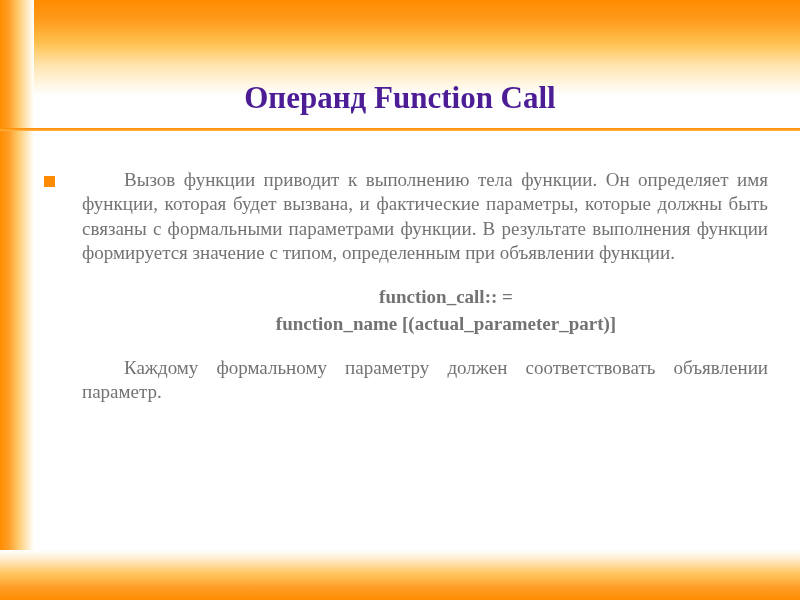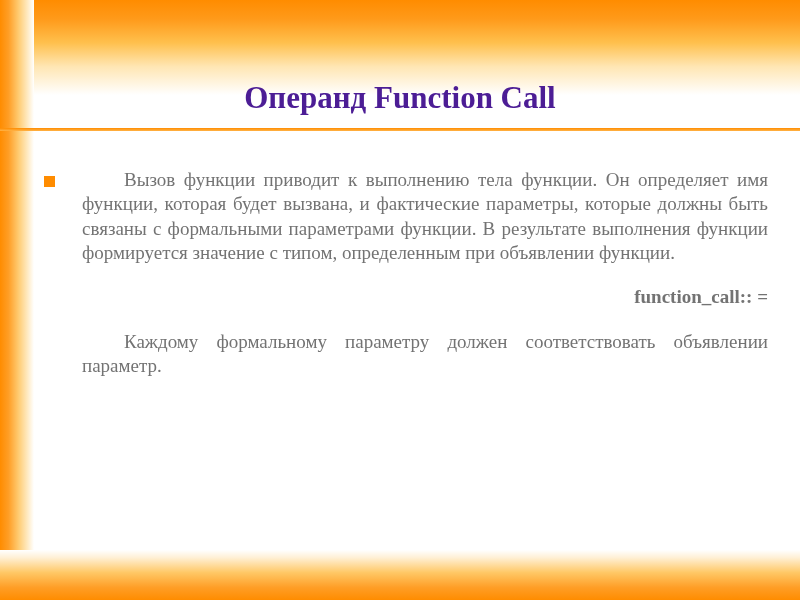--- a/index.html
+++ b/index.html
@@ -95,21 +95,21 @@
   }
   .para {
     text-align: justify;
     text-indent: 42px;
     margin-bottom: 20px;
   }
   .syntax {
     font-weight: bold;
     margin-left: 42px;
     margin-bottom: 2px;
-    text-align: right;
+    text-align: center;
   }
   .syntax-block { margin-bottom: 20px; }
 </style>
 </head>
 <body>
 
 <div class="slide">
   <div class="top-band"></div>
   <div class="left-strip"></div>
   <div class="bottom-band"></div>
@@ -117,17 +117,18 @@
   <div class="title">Операнд Function Call</div>
   <div class="title-underline"></div>
 
   <div class="bullet"></div>
 
   <div class="content">
     <p class="para">Вызов функции приводит к выполнению тела функции. Он определяет имя функции, которая будет вызвана, и фактические параметры, которые должны быть связаны с формальными параметрами функции. В результате выполнения функции формируется значение с типом, определенным при объявлении функции.</p>
 
     <div class="syntax-block">
       <div class="syntax">function_call:: =</div>
+      <div class="syntax">function_name [(actual_parameter_part)]</div>
     </div>
 
     <p class="para">Каждому формальному параметру должен соответствовать объявлении параметр.</p>
   </div>
 </div>
 
 </body></html>

